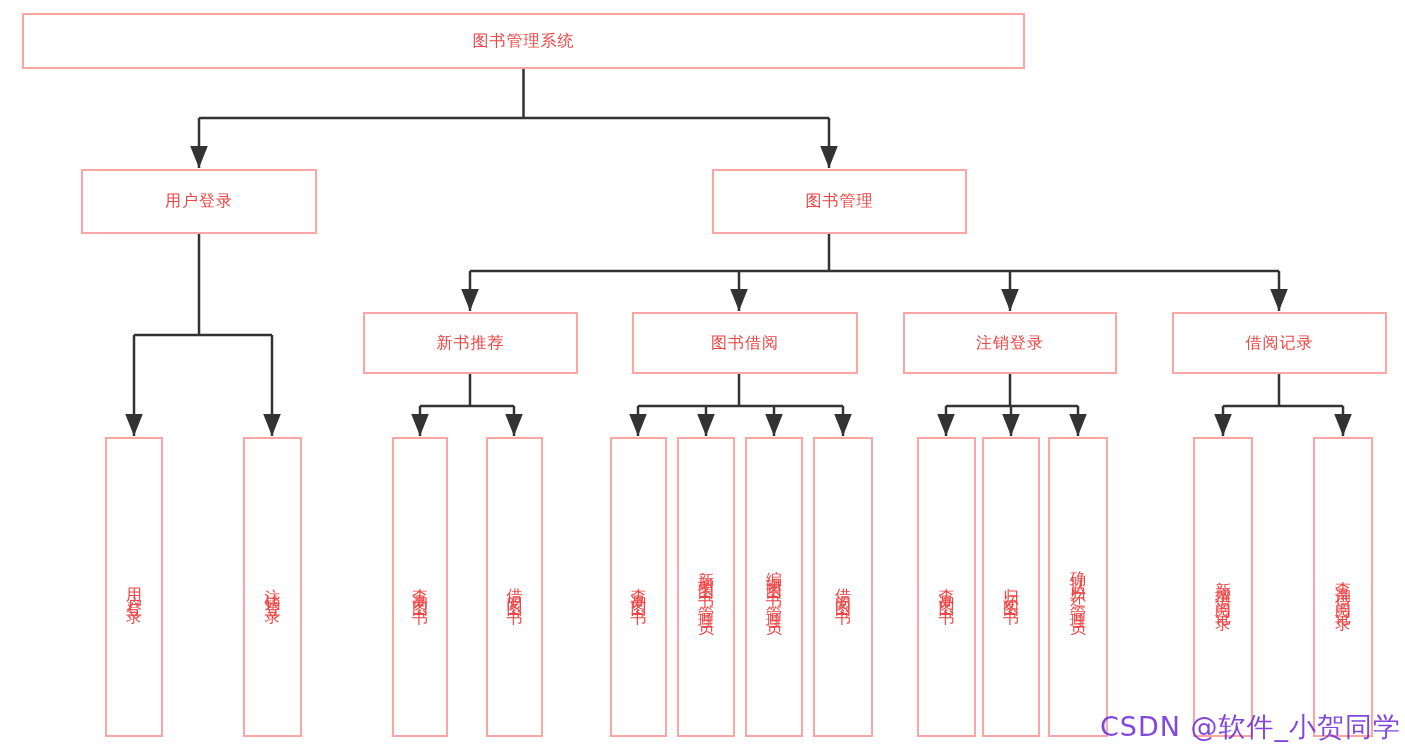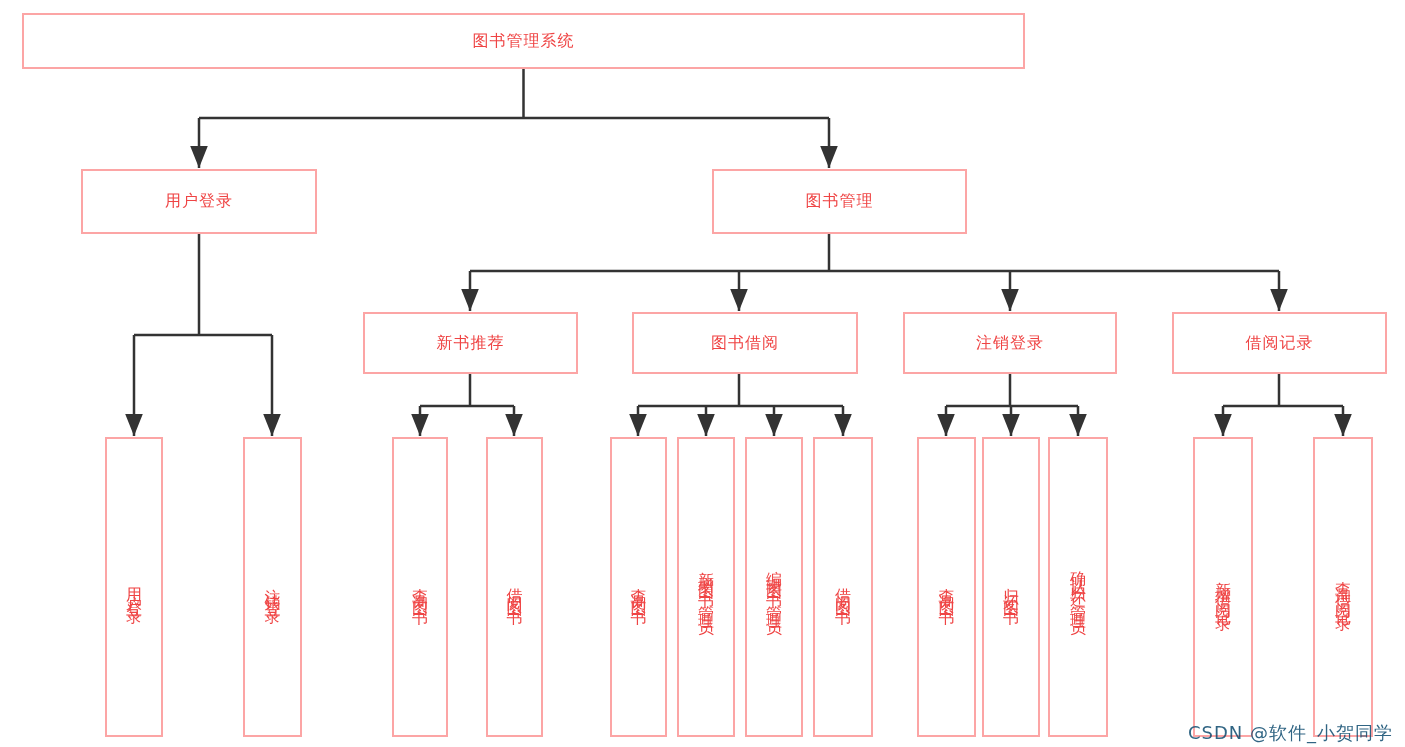--- a/index.html
+++ b/index.html
@@ -30,24 +30,24 @@
     z-index: 2;
   }
   .vbox {
     writing-mode: vertical-rl;
     letter-spacing: 7px;
     line-height: 1;
     padding-top: 4px;
   }
   .watermark {
     position: absolute;
-    right: 12px;
+    right: 4px;
     bottom: 2px;
-    font-size: 18px;
-    color: #0c4a6e;
+    font-size: 27px;
+    color: #6d28d9;
     letter-spacing: 1px;
     opacity: 0.85;
     z-index: 3;
     white-space: nowrap;
   }
 </style>
 </head>
 <body>
 
 <div class="stage">

